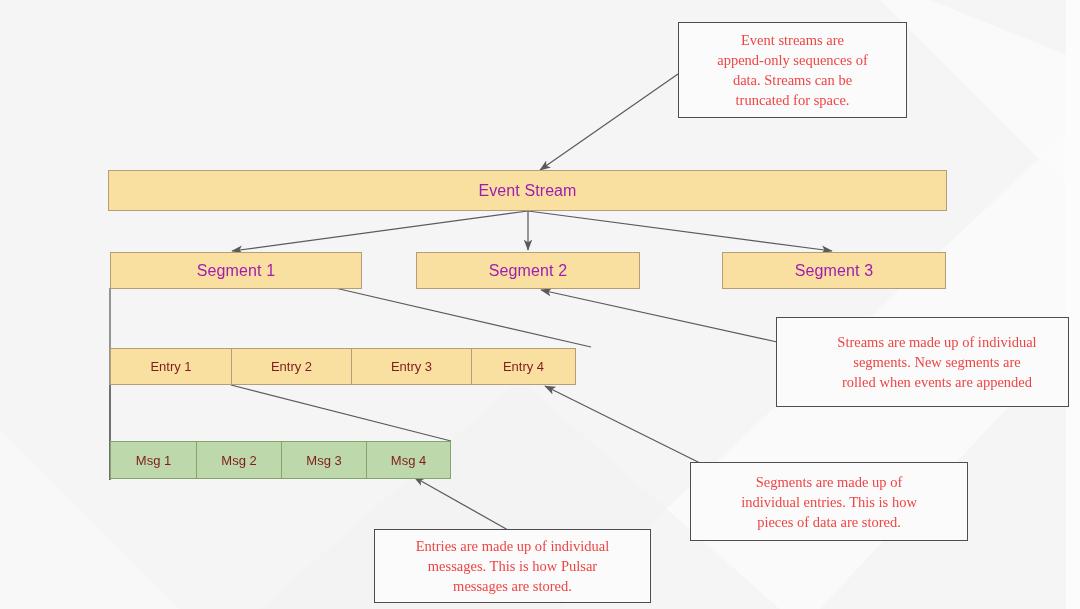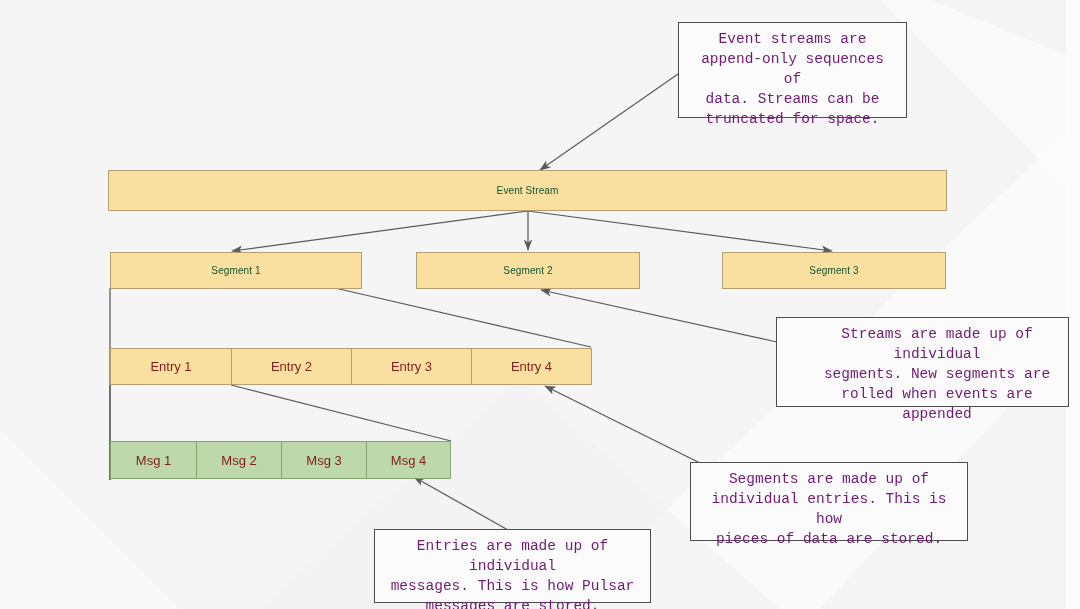--- a/index.html
+++ b/index.html
@@ -47,22 +47,22 @@
     z-index: 2;
     display: flex;
     align-items: center;
     justify-content: center;
     text-align: center;
   }
 
   
   .block {
     border: 1px solid #b2a06a;
-    color: #14532d;
-    font-size: 10px;
+    color: #a21caf;
+    font-size: 16px;
     line-height: 1.2;
     letter-spacing: 0.1px;
   }
   .block-yellow {
     background: #fae0a0;
     border-color: #b3a072;
   }
 
   
   .strip {
@@ -86,26 +86,27 @@
   .strip.yellow .cell { background: #fae0a0; border-color: #b3a072; }
 
   
   .note {
     position: absolute;
     box-sizing: border-box;
     background: #fbfbfb;
     border: 1px solid #4d4d4d;
     z-index: 2;
     display: flex;
+    align-items: center;
     justify-content: center;
     padding: 6px 10px;
-    font-family: Liberation Mono, monospace;
+    font-family: Liberation Serif, serif;
     font-size: 14.5px;
     line-height: 1.38;
-    color: #701a75;
+    color: #ef4444;
     text-align: center;
   }
   .note span { display: block; }
 </style>
 </head>
 <body>
 
 <div id="canvas">
 
   <svg id="bg-texture" viewBox="0 0 1080 609" width="1080" height="609" aria-hidden="true">
@@ -165,21 +166,21 @@
   <div class="strip yellow" style="left:110px; top:348px; height:37px;">
     <div class="cell" style="width:121px;">
       <span>Entry 1</span>
     </div>
     <div class="cell" style="width:120px;">
       <span>Entry 2</span>
     </div>
     <div class="cell" style="width:120px;">
       <span>Entry 3</span>
     </div>
-    <div class="cell" style="width:121px;">
+    <div class="cell" style="width:105px;">
       <span>Entry 4</span>
     </div>
   </div>
 
   <div class="strip green" style="left:110px; top:441px; height:38px;">
     <div class="cell" style="width:86px;">
       <span>Msg 1</span>
     </div>
     <div class="cell" style="width:85px;">
       <span>Msg 2</span>

